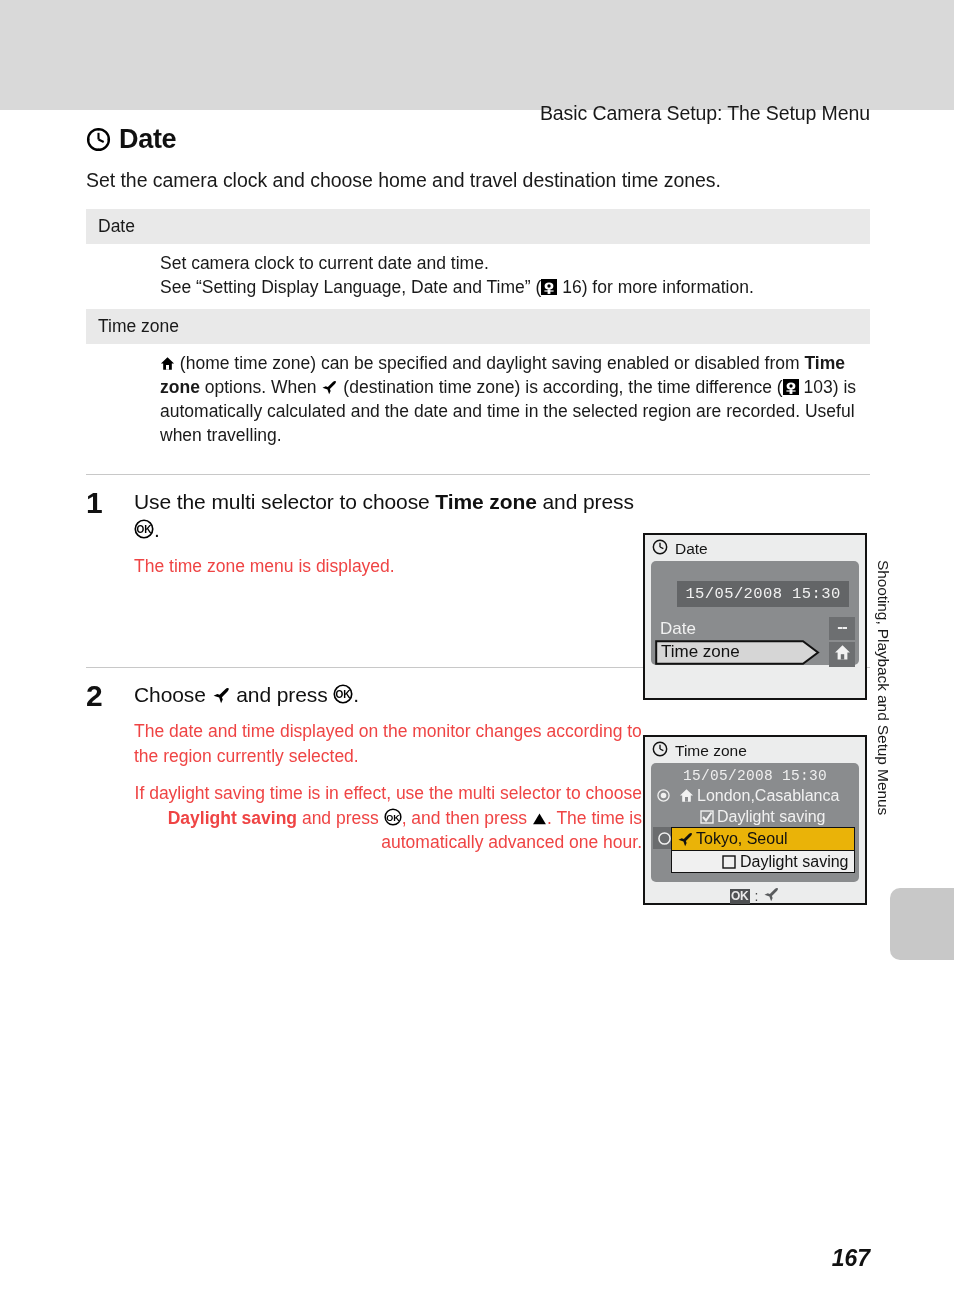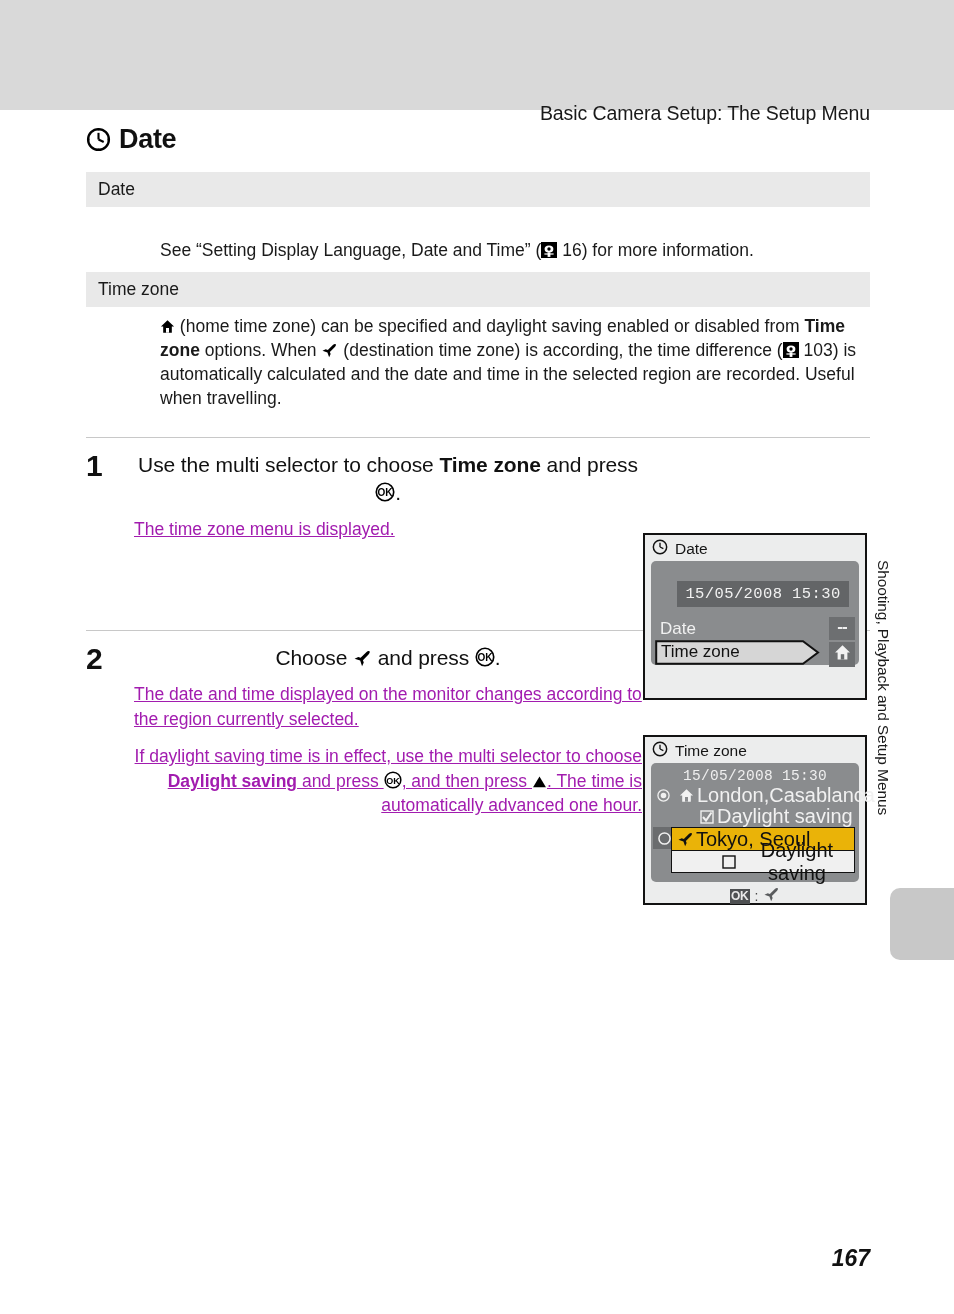--- a/index.html
+++ b/index.html
@@ -101,28 +101,26 @@
     line-height: 1;
   }
   .step-body {
     margin-left: 48px;
     width: 508px;
   }
   .step-lead {
     font-size: 21px;
     line-height: 1.32;
     letter-spacing: -0.1px;
-    text-align: center;
   }
   .step-note {
     margin-top: 11px;
     font-size: 17.5px;
     line-height: 1.4;
-    color: #a21caf;
-    text-decoration: underline;
+    color: #ef4444;
   }
   .step-note + .step-note { margin-top: 13px; text-align: right; }
   b { font-weight: bold; }
 
   
   .ico {
     display: inline-block;
     vertical-align: -2px;
   }
   .ico-clock svg, .ico-home svg, .ico-plane svg,
@@ -223,21 +221,21 @@
     font-family: "Liberation Mono", monospace;
     font-size: 14.5px;
     letter-spacing: 0.3px;
     padding: 2px 0 1px 0;
   }
   .tz-row {
     display: flex;
     align-items: center;
     height: 21px;
     position: relative;
-    font-size: 20px;
+    font-size: 16px;
     color: #f1f1f1;
     text-align: center;
   }
   .tz-row .radio-cell {
     width: 24px;
     display: flex;
     justify-content: center;
     align-items: center;
     flex: 0 0 24px;
   }
@@ -346,26 +344,27 @@
         <line x1="12" y1="12" x2="17" y2="14.4" stroke="#000" stroke-width="2"></line>
         <line x1="12" y1="1.4" x2="12" y2="3.4" stroke="#000" stroke-width="1.8"></line>
         <line x1="12" y1="20.6" x2="12" y2="22.6" stroke="#000" stroke-width="1.8"></line>
         <line x1="1.4" y1="12" x2="3.4" y2="12" stroke="#000" stroke-width="1.8"></line>
         <line x1="20.6" y1="12" x2="22.6" y2="12" stroke="#000" stroke-width="1.8"></line>
       </svg>
     </span>
     <span class="title">Date</span>
   </div>
 
+  <div class="intro">Set the camera clock and choose home and travel destination time zones.</div>
 
   <div class="spec-table">
 
     <div class="spec-row-head">Date</div>
     <div class="spec-row-body">
-      <br>
+      <span>Set camera clock to current date and time.</span><br>
       <span>See “Setting Display Language, Date and Time” (</span><span class="ico ico-ref"><svg width="16" height="16" viewBox="0 0 16 16" style="vertical-align:-3px">
             <rect width="16" height="16" fill="#000"></rect>
             <ellipse cx="8" cy="7" rx="4.4" ry="3.6" fill="#fff"></ellipse>
             <circle cx="8" cy="7" r="1.7" fill="#000"></circle>
             <rect x="6.6" y="10.3" width="2.8" height="4.6" fill="#fff"></rect>
             <rect x="3.4" y="11.4" width="9.2" height="1.2" fill="#fff"></rect>
           </svg></span><span> 16) for more information.</span>
     </div>
 
     <div class="spec-row-head">Time zone</div>

